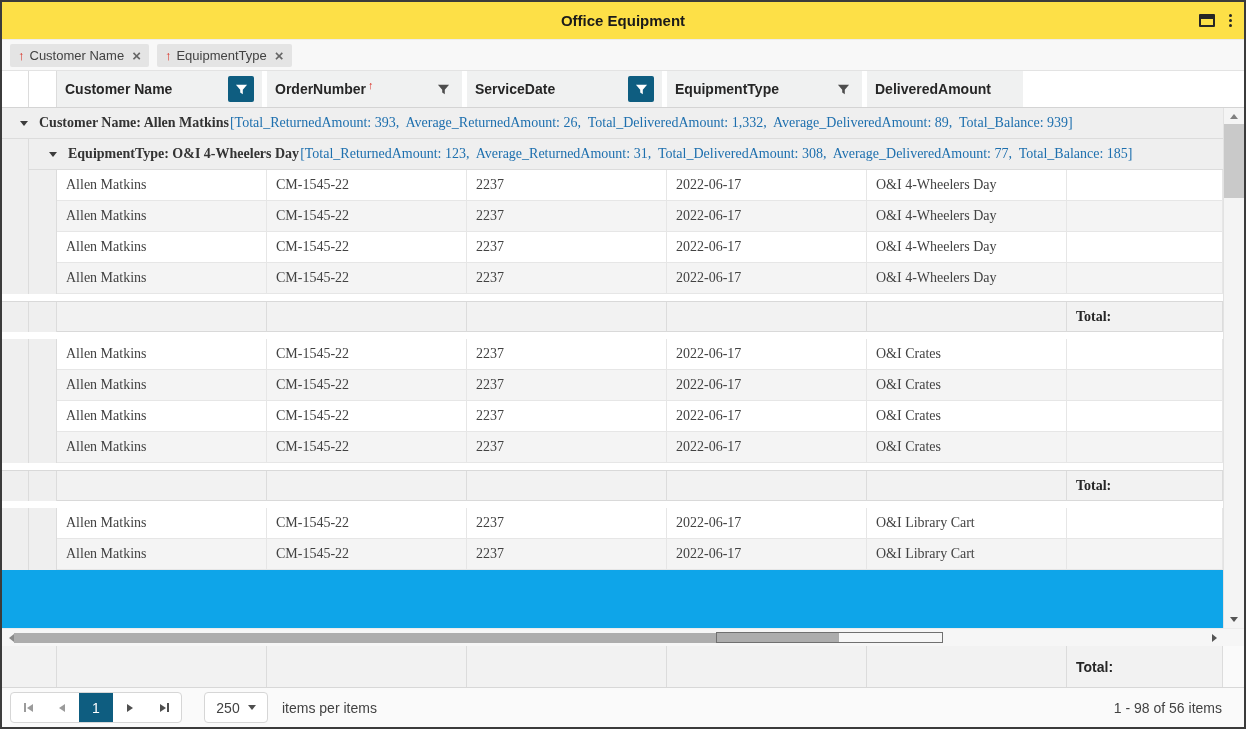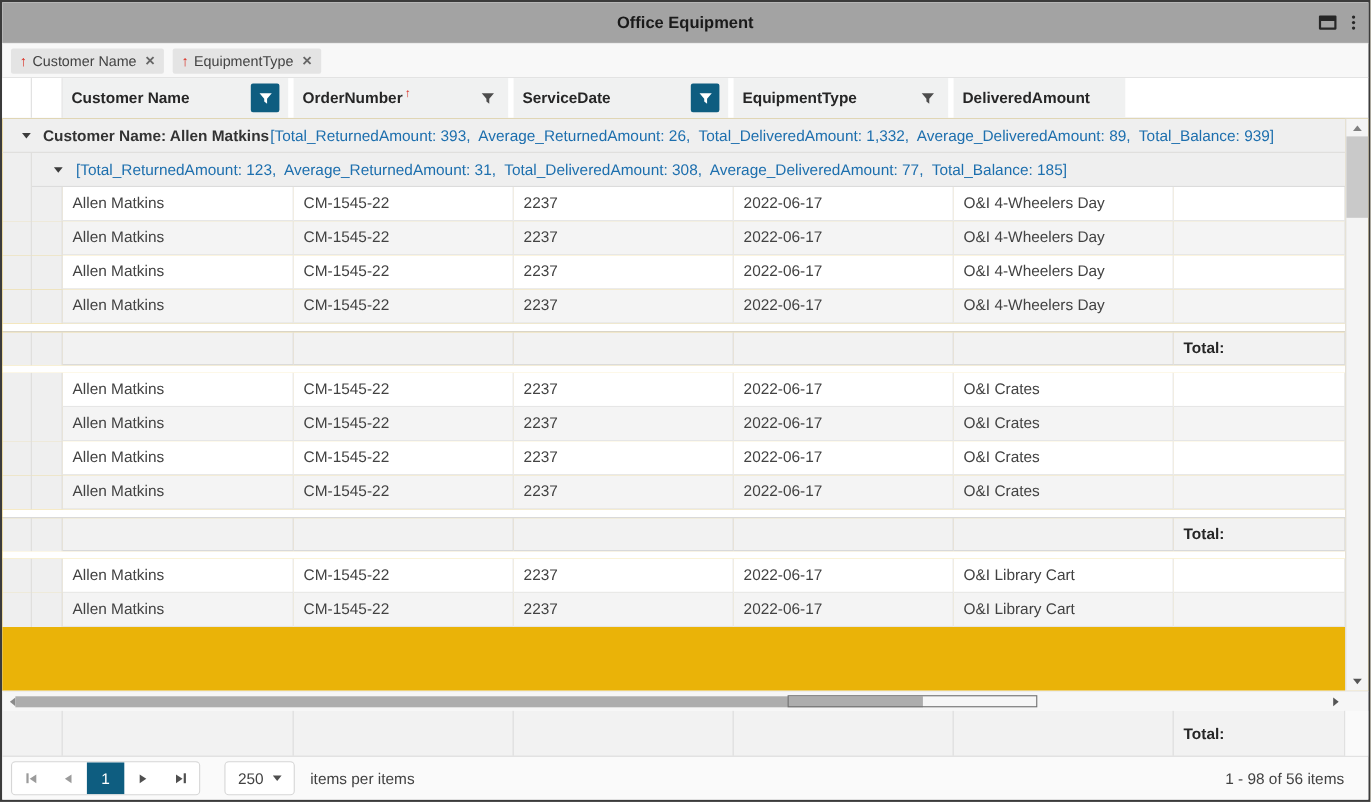--- a/index.html
+++ b/index.html
@@ -10,21 +10,21 @@
     --cell-border:#dcdcdc;
     --gray-bg:#efefef;
     --footer-bg:#f2f2f2;
   }
   *{margin:0;padding:0;box-sizing:border-box;}
   html,body{background:#dfe3e6;}
   body{font-family:"Liberation Sans","DejaVu Sans",sans-serif;font-size:14px;color:#424242;}
   #window{width:1246px;height:729px;border:2px solid #3b3b3b;background:#fff;overflow:hidden;}
 
   
-  #titlebar{height:37px;position:relative;display:flex;align-items:center;justify-content:center;background:#a3a3a3;}
+  #titlebar{height:37px;position:relative;display:flex;align-items:center;justify-content:center;background:#fde047;}
   #titlebar .title{font-weight:700;font-size:15px;color:#1a1a1a;}
   #titlebar .tb-icons{position:absolute;right:10px;top:0;height:100%;display:flex;align-items:center;gap:12px;}
   .win-icon{width:16px;height:13px;border:2px solid #262626;border-top-width:5px;border-radius:1px;}
   .kebab{display:flex;flex-direction:column;gap:2px;padding:2px;}
   .kebab i{width:3px;height:3px;border-radius:50%;background:#262626;}
 
   
   #grouppanel{height:32px;background:#f8f8f8;border-top:1px solid #ececec;border-bottom:1px solid #e3e3e3;display:flex;align-items:center;padding:0 8px;gap:8px;}
   .chip{height:23px;background:#e4e4e4;border-radius:2px;display:flex;align-items:center;padding:0 8px;gap:5px;font-size:13px;color:#424242;}
   .chip .up{color:var(--sort);font-size:13px;line-height:1;}
@@ -37,21 +37,21 @@
   .hcell:last-child{border-right:none;}
   .hlabel{font-weight:700;color:#262626;white-space:nowrap;}
   .hsort{color:var(--sort);font-weight:700;font-size:11px;position:relative;top:-4px;margin-left:2px;}
   .fspacer{flex:1;}
   .fbtn{width:26px;height:26px;border-radius:2px;background:var(--accent);display:flex;align-items:center;justify-content:center;flex:none;cursor:pointer;}
   .fbtn svg{fill:#fff;}
   .ficon{flex:none;margin-right:4px;cursor:pointer;display:flex;}
   .ficon svg{fill:#4d4d4d;}
 
   
-  #body{display:flex;height:520px;background:#eab308;}
+  #body{display:flex;height:520px;background:#0ea5e9;font-family:Liberation Serif, serif;}
   #rows{width:1221px;overflow:hidden;}
   .row{display:flex;height:31px;}
   .indent{flex:none;background:var(--gray-bg);border-right:1px solid var(--cell-border);}
   .i1{width:27px;} .i2{width:28px;}
   .group-l1{background:var(--gray-bg);border-bottom:1px solid var(--cell-border);align-items:center;padding-left:18px;overflow:hidden;}
   .g2content{flex:1;display:flex;align-items:center;padding-left:20px;background:var(--gray-bg);border-bottom:1px solid var(--cell-border);overflow:hidden;min-width:0;}
   .caret{width:0;height:0;border-left:4px solid transparent;border-right:4px solid transparent;border-top:5px solid #3c3c3c;flex:none;margin-right:11px;cursor:pointer;}
   .glabel{font-weight:700;color:#333;white-space:nowrap;flex:none;}
   .gagg{color:var(--agg);white-space:pre;margin-left:1px;overflow:hidden;}
   .cell{flex:none;padding:0 9px;line-height:29px;border-right:1px solid var(--row-border);border-bottom:1px solid var(--row-border);white-space:nowrap;overflow:hidden;background:#fff;}
@@ -173,20 +173,21 @@
     <div id="rows">
         <div class="row group-l1">
           <span class="caret"></span>
           <span class="glabel">Customer Name: Allen Matkins</span>
           <span class="gagg">[Total_ReturnedAmount: 393,  Average_ReturnedAmount: 26,  Total_DeliveredAmount: 1,332,  Average_DeliveredAmount: 89,  Total_Balance: 939]</span>
         </div>
         <div class="row">
           <span class="indent i1"></span>
           <span class="g2content">
             <span class="caret"></span>
+            <span class="glabel">EquipmentType: O&amp;I 4-Wheelers Day</span>
             <span class="gagg">[Total_ReturnedAmount: 123,  Average_ReturnedAmount: 31,  Total_DeliveredAmount: 308,  Average_DeliveredAmount: 77,  Total_Balance: 185]</span>
           </span>
         </div>
         <div class="row data-row">
           <span class="indent i1"></span>
           <span class="indent i2"></span>
           <span class="cell" style="width: 210px;">Allen Matkins</span>
           <span class="cell" style="width: 200px;">CM-1545-22</span>
           <span class="cell" style="width: 200px;">2237</span>
           <span class="cell" style="width: 200px;">2022-06-17</span>

